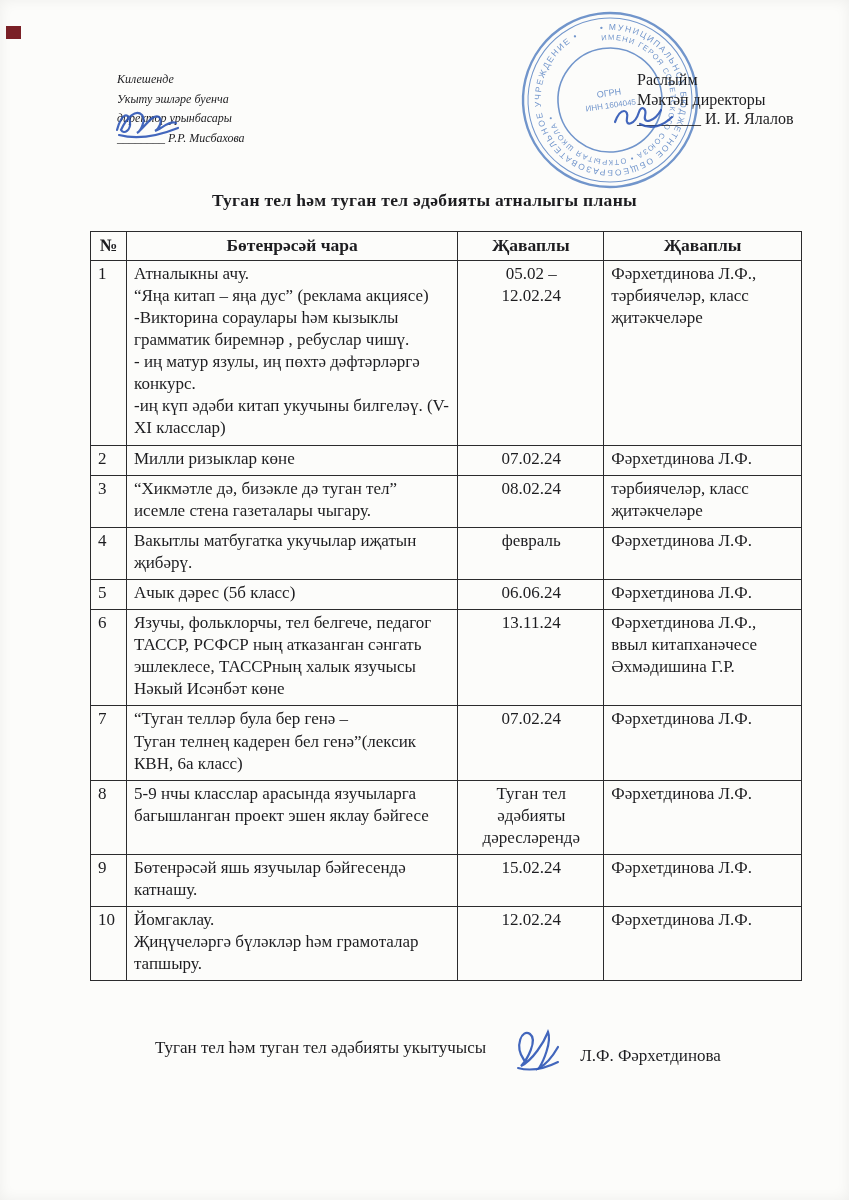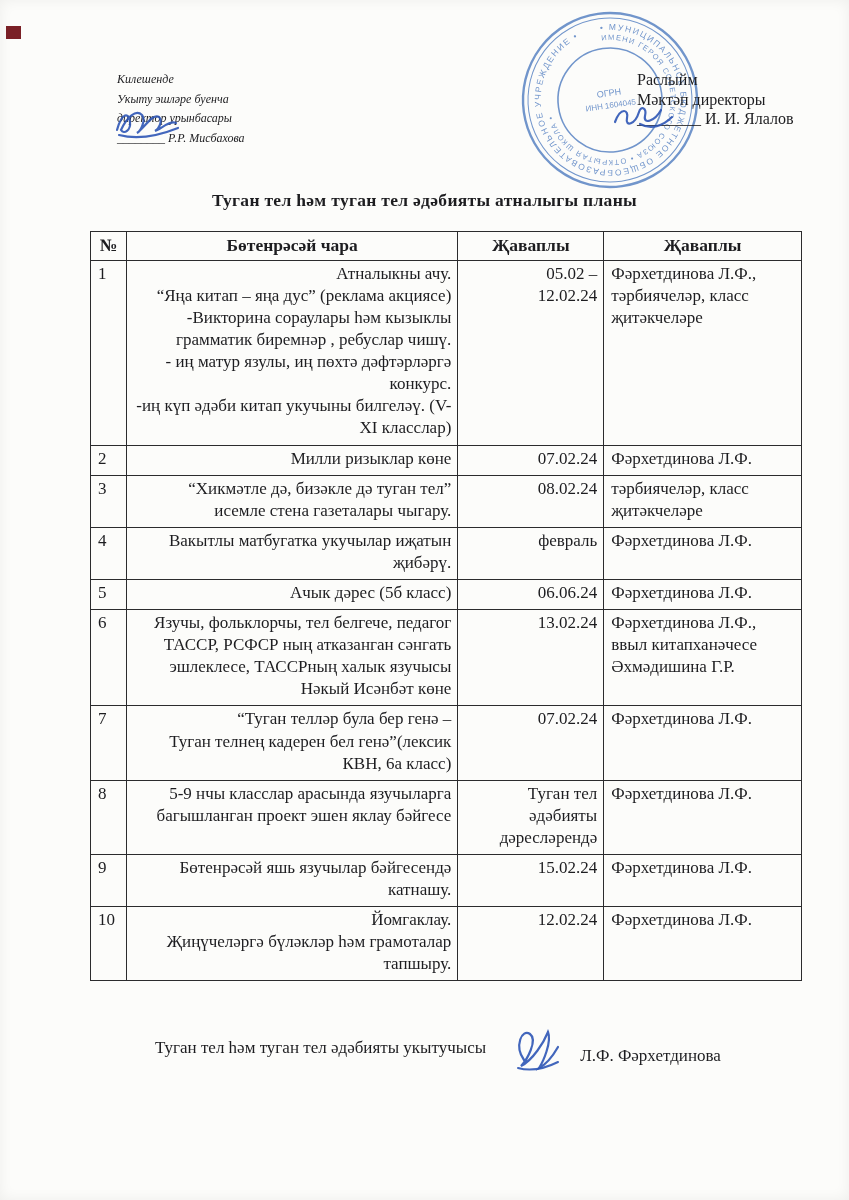--- a/index.html
+++ b/index.html
@@ -51,21 +51,21 @@
     vertical-align:top;
     padding:2px 6px 5px 7px;
     line-height:1.3;
   }
   table.plan th {
     font-weight:bold; text-align:center;
     padding:2px 4px 3px 4px; font-size:17.5px;
   }
   .cell-num  { padding-left:9px; }
   .cell-date { text-align:center; }
-  .pre { white-space:pre-line;text-align:right; }
+  .pre { white-space:pre-line; }
   .footer {
     position:absolute; left:155px; top:1038px; width:650px;
     display:flex; align-items:flex-start; z-index:2;
     font-size:17px;
   }
   .footer .footer-sig { margin:-16px 14px 0 22px; }
   .footer .footer-name { margin-top:8px; }
   .stamp text { fill:#4f7cc0; font-family:"Liberation Sans","DejaVu Sans",sans-serif; }
 </style>
 </head>
@@ -167,21 +167,21 @@
       </tr>
       <tr>
         <td class="cell-num">5</td>
         <td class="pre">Ачык дәрес (5б класс)</td>
         <td class="cell-date pre">06.06.24</td>
         <td>Фәрхетдинова Л.Ф.</td>
       </tr>
       <tr>
         <td class="cell-num">6</td>
         <td class="pre">Язучы, фольклорчы, тел белгече, педагог ТАССР, РСФСР ның атказанган сәнгать эшлеклесе, ТАССРның халык язучысы Нәкый Исәнбәт көне</td>
-        <td class="cell-date pre">13.02.24</td>
+        <td class="cell-date pre">13.11.24</td>
         <td>Фәрхетдинова Л.Ф., ввыл китапханәчесе Әхмәдишина Г.Р.</td>
       </tr>
       <tr>
         <td class="cell-num">7</td>
         <td class="pre">“Туган телләр була бер генә –
 Туган телнең кадерен бел генә”(лексик КВН, 6а класс)</td>
         <td class="cell-date pre">07.02.24</td>
         <td>Фәрхетдинова Л.Ф.</td>
       </tr>
       <tr>

